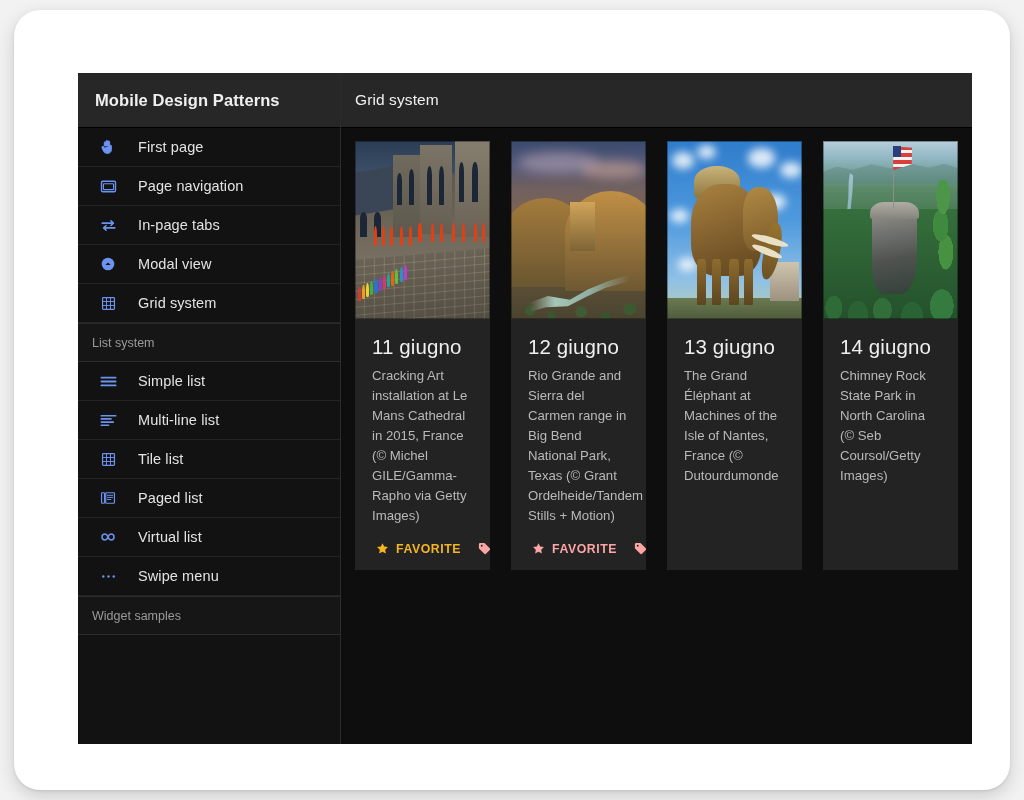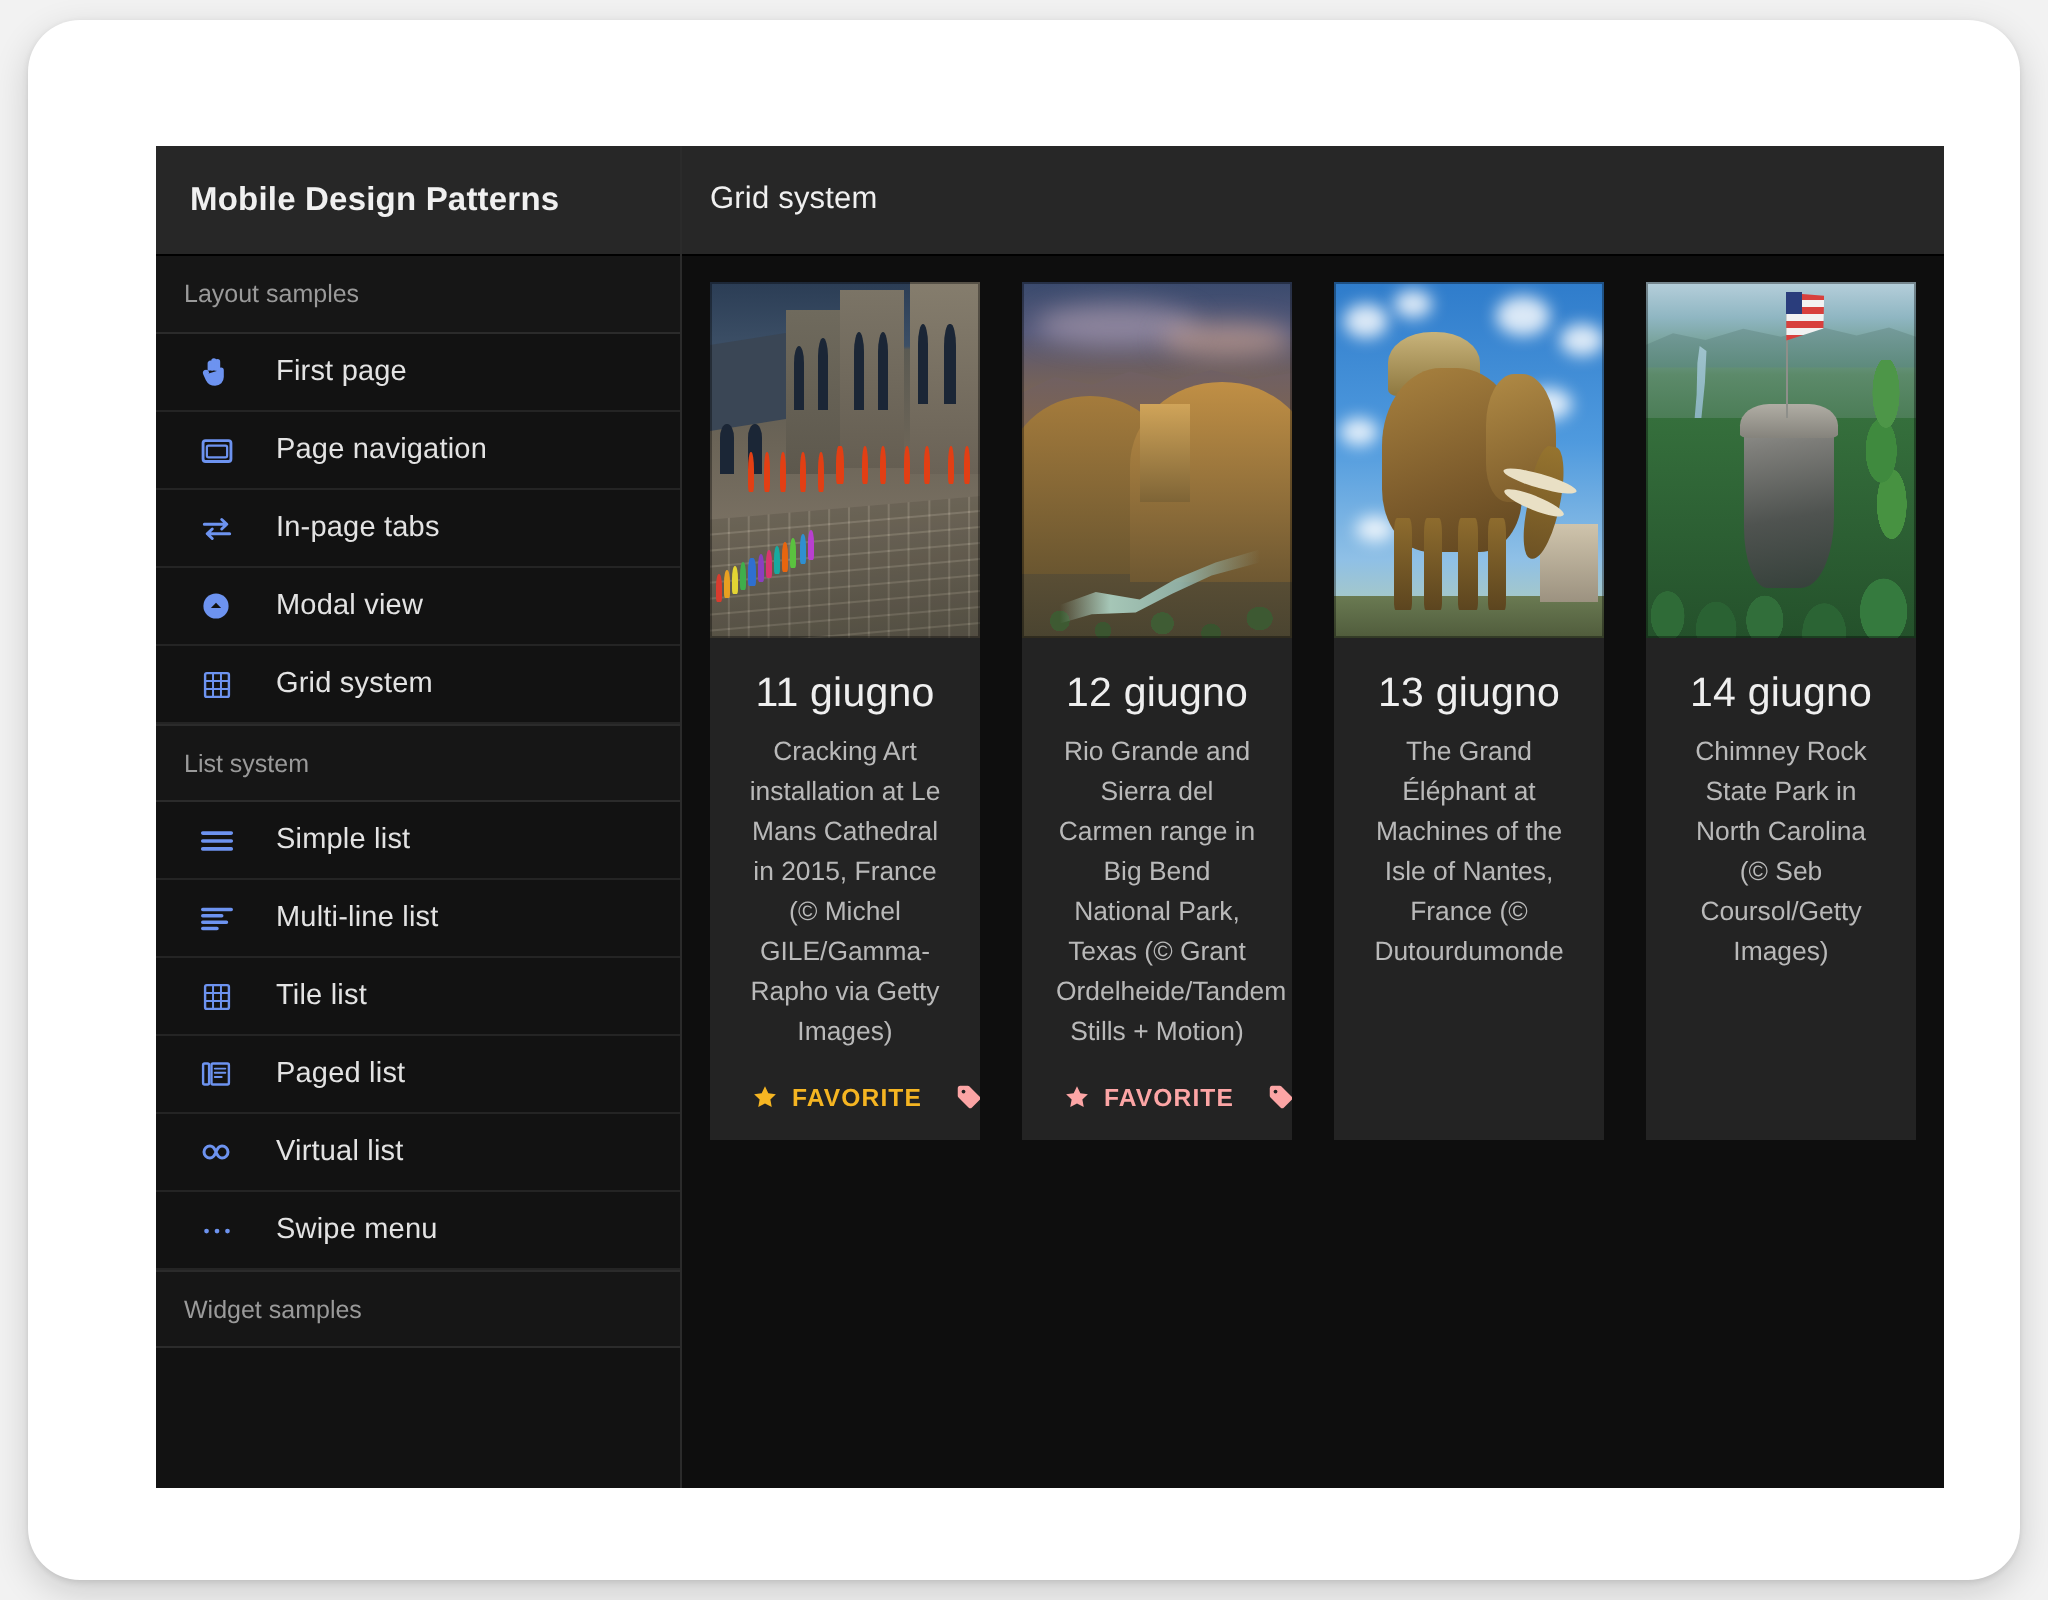--- a/index.html
+++ b/index.html
@@ -26,21 +26,21 @@
     position: absolute;
     left: 64px; top: 63px;
     width: 894px; height: 671px;
     background: #121212;
     overflow: hidden;
     display: flex;
     flex-direction: column;
     box-shadow: 0 0 0 1px rgba(255,255,255,0.06);
   }
 
-  .app-body { display: flex; flex: 1 1 auto; min-height: 0; text-align: center; }
+  .app-body { display: flex; flex: 1 1 auto; min-height: 0; }
 
   
   #sidebar {
     width: 263px;
     flex: 0 0 263px;
     background: #121212;
     border-right: 1px solid #2b2b2b;
     display: flex; flex-direction: column;
     min-height: 0;
   }
@@ -371,21 +371,20 @@
   <div id="app-window">
 
     <div class="app-body">
 
       <div id="sidebar">
         <div class="sidebar-header">
           <span class="title">Mobile Design Patterns</span>
         </div>
         <div class="sidebar-scroll">
 
-        <div class="section-label">Layout samples</div>
             <div class="nav-item">
               <span class="nav-icon">
                 <svg width="18" height="18" viewBox="0 0 24 24" fill="none" aria-hidden="true">
                   <path d="M7 11V6.2a1.2 1.2 0 0 1 2.4 0V11m0 0V4.6a1.2 1.2 0 0 1 2.4 0V11m0 0V5.1a1.2 1.2 0 0 1 2.4 0V12m0-1.2a1.2 1.2 0 0 1 2.4 0v4.6c0 3-2.2 5.2-5.2 5.2-2.9 0-4.6-1.4-5.6-3.4L4 13.2c-.5-1 .1-2 1.1-2.1.6-.1 1.2.2 1.5.8L7 13" fill="currentColor" stroke="currentColor" stroke-width="1.2" stroke-linejoin="round"></path>
                 </svg>
               </span>
               <span class="nav-label">First page</span>
             </div>
             <div class="nav-item">
               <span class="nav-icon">

